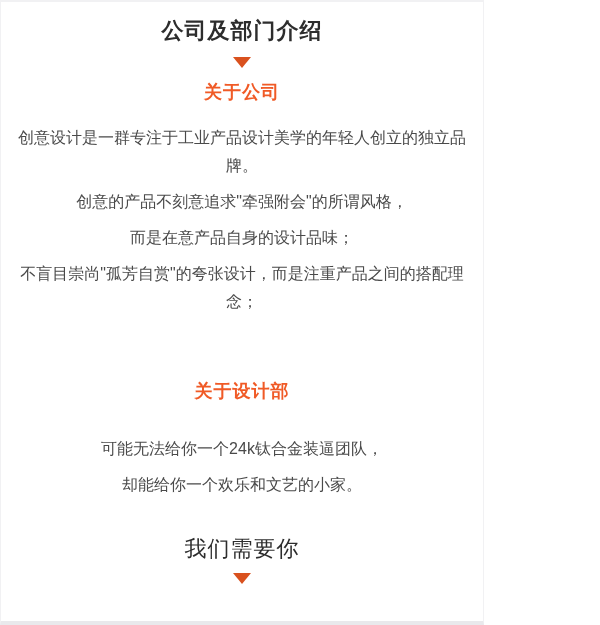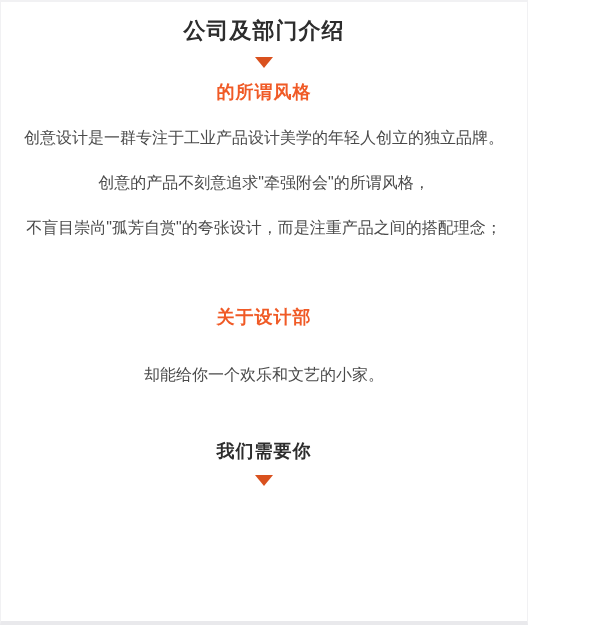--- a/index.html
+++ b/index.html
@@ -1,18 +1,18 @@
 <!DOCTYPE html>
 <html><head>
 <meta charset="utf-8">
 <style>
   html, body { margin: 0; padding: 0; background: #ffffff; }
   .page {
     position: relative;
-    width: 528px;
+    width: 484px;
     height: 625px;
     box-sizing: border-box;
     background: #ffffff;
     border-top: 2px solid #f1f1f3;
     border-left: 1px solid #f1f1f3;
     border-right: 1px solid #f1f1f3;
     border-bottom: 4px solid #e9e9ec;
     overflow: hidden;
     text-align: center;
     font-family: "Liberation Sans", "DejaVu Sans", sans-serif;
@@ -39,54 +39,56 @@
     margin: 0;
     font-size: 18px;
     line-height: 18px;
     font-weight: bold;
     color: #f05a26;
     letter-spacing: 1px;
   }
   #heading-company { margin-top: 15px; }
   #heading-design  { margin-top: 66px; }
   .paragraph { font-size: 16px; line-height: 28px; color: #4a4a4a; }
-  .paragraph p { margin: 17px; padding: 0; }
+  .paragraph p { margin: 8px; padding: 0; }
   #para-company { margin-top: 23px; }
   #para-design  { margin-top: 35px; }
   .need-you-title {
-    margin: 47px 0 0 0;
-    font-size: 18px;
+    margin: 35px 0 0 0;
+    font-size: 22px;
     line-height: 30px;
-    font-weight: bold;
+    font-weight: normal;
     color: #2d2d2d;
     letter-spacing: 1px;
   }
 </style>
 </head>
 <body>
 
 <div class="page">
 
   <h1 class="main-title">公司及部门介绍</h1>
 
   <div class="tri-wrap first">
     <span class="tri"></span>
   </div>
 
-  <h2 class="section-heading" id="heading-company">的所谓风格</h2>
+  <h2 class="section-heading" id="heading-company">关于公司</h2>
 
   <div class="paragraph" id="para-company">
     <p>创意设计是一群专注于工业产品设计美学的年轻人创立的独立品牌。</p>
     <p>创意的产品不刻意追求"牵强附会"的所谓风格，</p>
+    <p>而是在意产品自身的设计品味；</p>
     <p>不盲目崇尚"孤芳自赏"的夸张设计，而是注重产品之间的搭配理念；</p>
   </div>
 
   <h2 class="section-heading" id="heading-design">关于设计部</h2>
 
   <div class="paragraph" id="para-design">
+    <p>可能无法给你一个24k钛合金装逼团队，</p>
     <p>却能给你一个欢乐和文艺的小家。</p>
   </div>
 
   <h1 class="need-you-title">我们需要你</h1>
 
   <div class="tri-wrap last">
     <span class="tri"></span>
   </div>
 
 </div>

